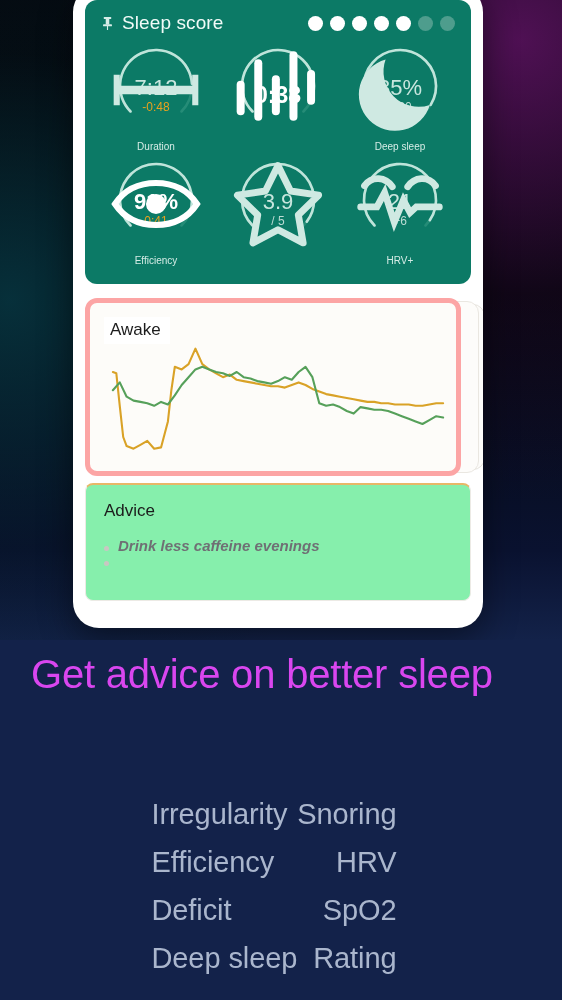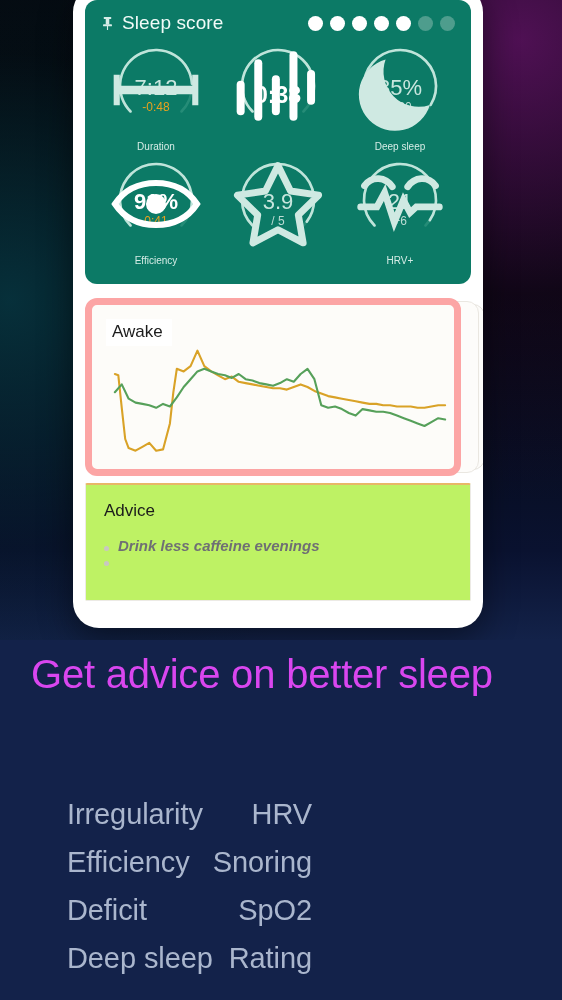--- a/index.html
+++ b/index.html
@@ -117,45 +117,45 @@
     width: 386px; height: 172px;
     background: #fdfcfa;
     border: 1px solid #eae7e1;
     border-radius: 12px;
   }
   .chart-card {
     position: absolute;
     left: 0; top: 0;
     width: 376px; height: 178px;
     background: #fdfcf9;
-    border: 7px solid #fca5a5;
+    border: 5px solid #fca5a5;
     border-radius: 12px;
     overflow: hidden;
   }
   .awake-label {
     position: absolute;
     left: 14px; top: 14px;
     background: #ffffff;
     padding: 3px 9px 4px 6px;
     font-size: 17px;
     color: #1c1c1c;
     z-index: 3;
   }
   .chart-svg { position: absolute; left: 0; top: 0; width: 376px; height: 178px; }
 
   
   .advice-card {
     position: absolute;
     left: 12px; top: 497px;
     width: 386px;
     height: 118px;
-    background: #bef264;
+    background: #86efac;
     border: 1px solid #eceae5;
     border-top: 2px solid #e8b768;
-    border-radius: 2px;
+    border-radius: 8px;
     padding: 16px 18px 0 18px;
   }
   .advice-title { font-size: 17px; color: #1b1b1b; font-weight: 400; }
   .advice-list { list-style: none; margin-top: 10px; }
   .advice-item {
     display: flex;
     align-items: baseline;
     gap: 9px;
     font-style: italic;
     font-size: 15px;
@@ -175,22 +175,21 @@
     line-height: 48px;
     color: #d946ef;
     font-weight: 400;
     letter-spacing: -0.2px;
   }
   .feature-cols {
     position: absolute;
     left: 31px; top: 155px;
     width: 486px;
     display: flex;
-    justify-content: flex-start;
-    margin-left: 36px;
+    justify-content: center;
   }
   .fcol { display: flex; flex-direction: column; gap: 10px; }
   .fcol.right { align-items: flex-end; }
   .feature {
     font-size: 29px;
     line-height: 38px;
     color: #aab6cd;
     font-weight: 400;
     letter-spacing: -0.1px;
   }
@@ -376,21 +375,21 @@
   <div class="copy">
     <div class="headline">Get advice on better sleep</div>
     <div class="feature-cols">
       <div class="fcol" id="fcol-left">
           <div class="feature">Irregularity</div>
           <div class="feature">Efficiency</div>
           <div class="feature">Deficit</div>
           <div class="feature">Deep sleep</div>
         </div>
       <div class="fcol right" id="fcol-right">
+          <div class="feature">Snoring</div>
           <div class="feature">HRV</div>
-          <div class="feature">Snoring</div>
           <div class="feature">SpO2</div>
           <div class="feature">Rating</div>
         </div>
     </div>
   </div>
 
 </div>
 
 </body></html>

